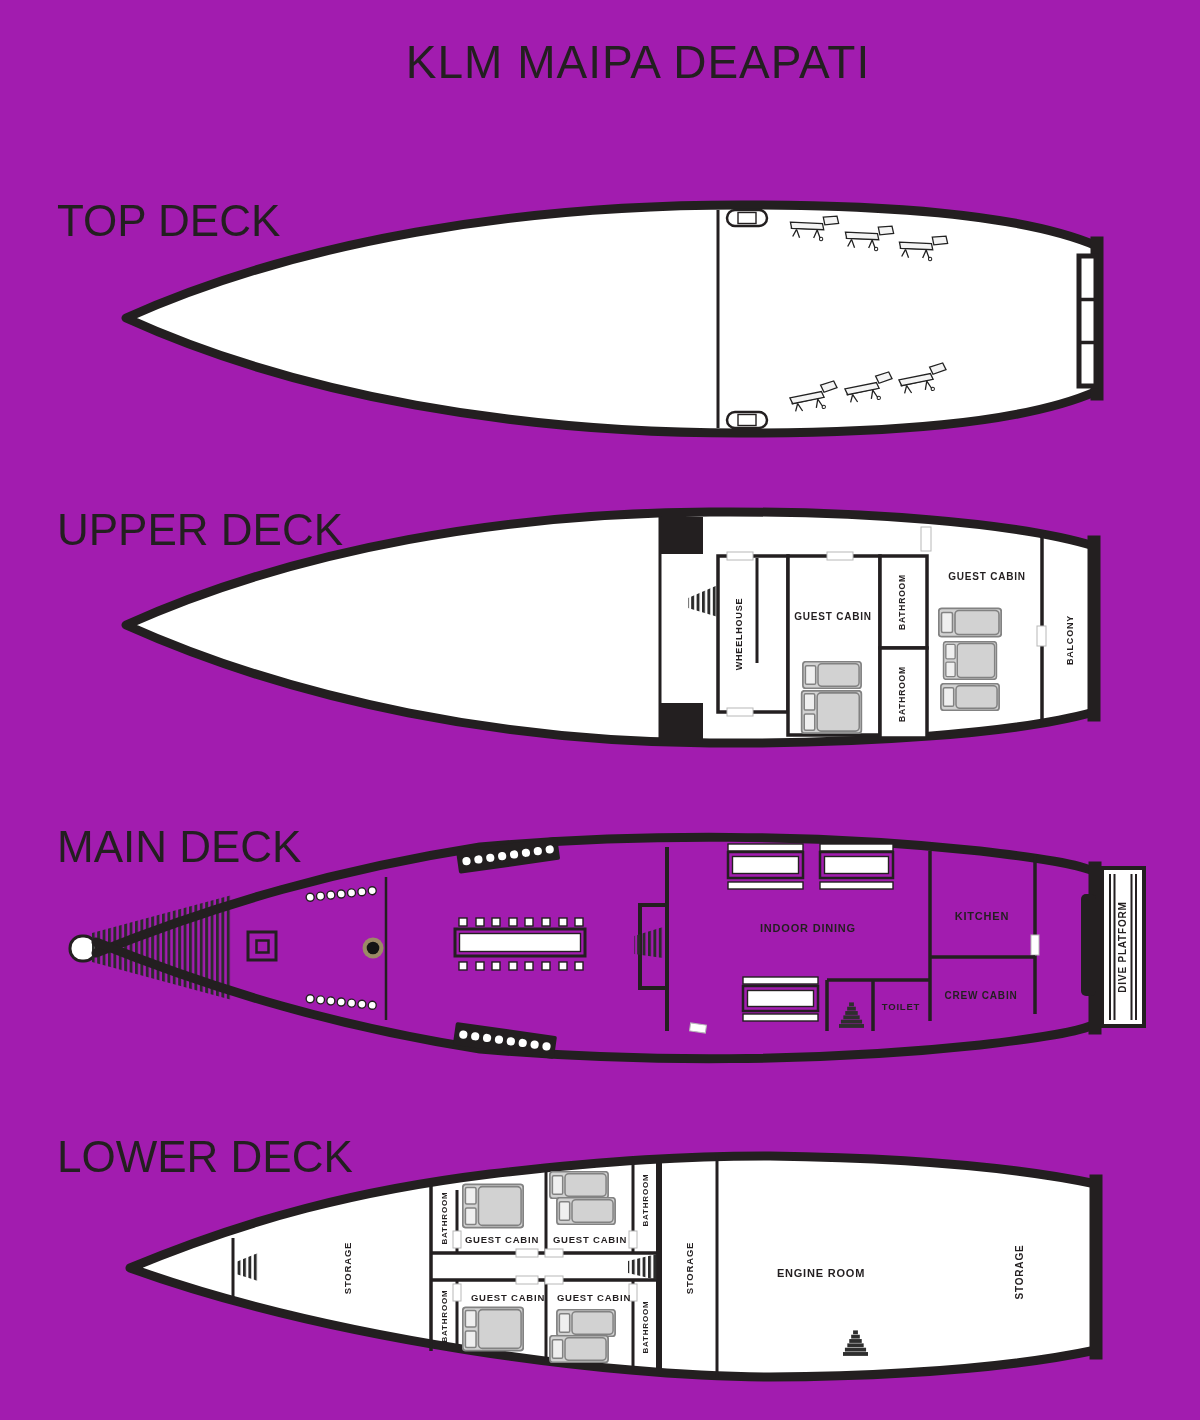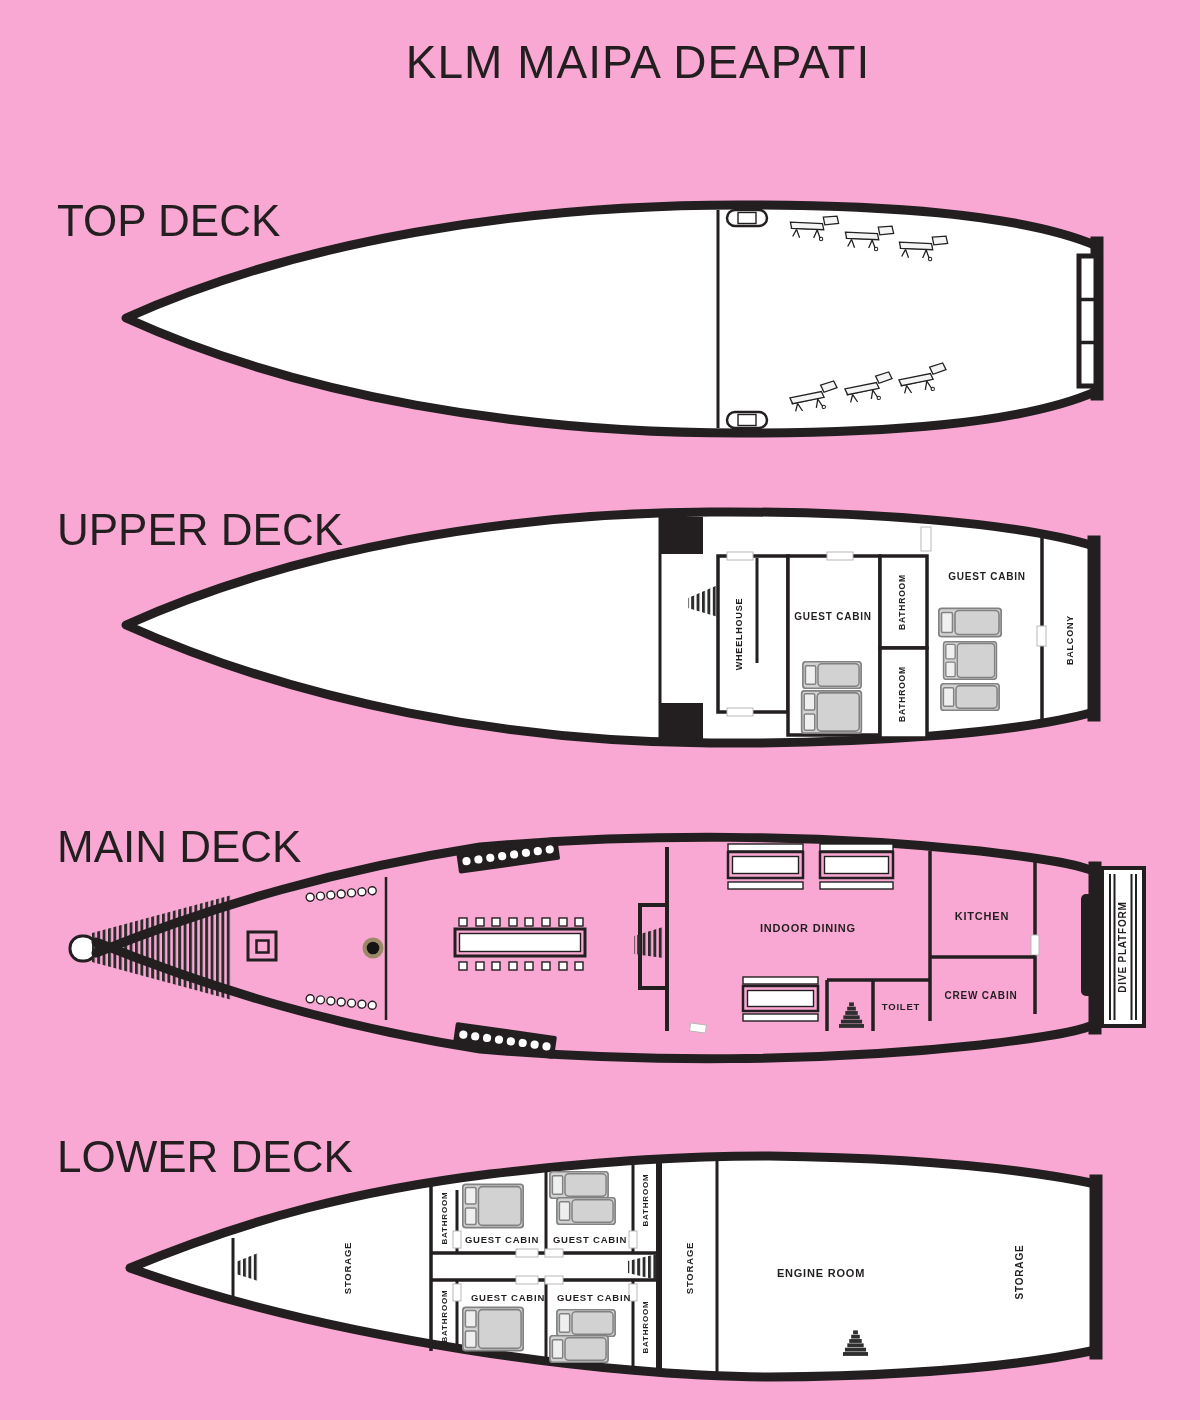--- a/index.html
+++ b/index.html
@@ -1,16 +1,16 @@
 <!DOCTYPE html>
 <html><head>
 <meta charset="utf-8">
 <style>
   html,body{margin:0;padding:0;background:#ffffff;}
-  #canvas{position:relative;width:1200px;height:1420px;background:#f9a8d4;overflow:hidden;}
+  #canvas{position:relative;width:1200px;height:1420px;background:#a21caf;overflow:hidden;}
   svg{position:absolute;left:0;top:0;}
   .hull{fill:#ffffff;stroke:#231f20;stroke-width:9;stroke-linejoin:round;}
   .hullline{fill:none;stroke:#231f20;stroke-width:9;stroke-linecap:round;}
   .stern{stroke:#231f20;stroke-width:13;stroke-linecap:square;}
   .w2{stroke:#231f20;stroke-width:2.5;fill:none;}
   .w3{stroke:#231f20;stroke-width:3;fill:none;}
   .w35{stroke:#231f20;stroke-width:3.5;fill:none;}
   .w4{stroke:#231f20;stroke-width:4;fill:none;}
   .w6{stroke:#231f20;stroke-width:6;fill:none;}
   .room{fill:#ffffff;stroke:#231f20;stroke-width:3.5;}

